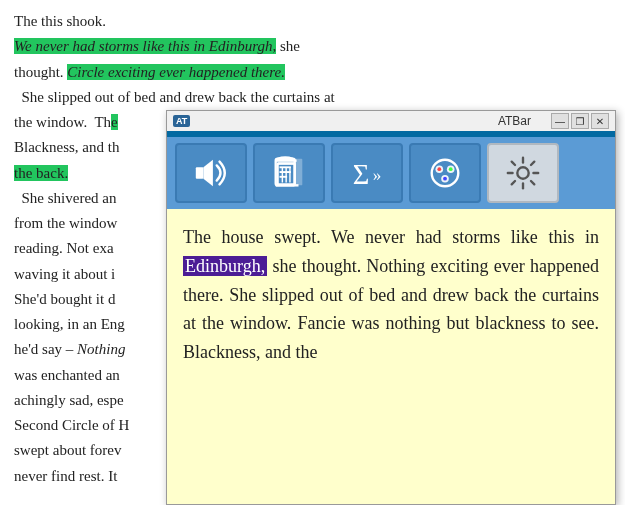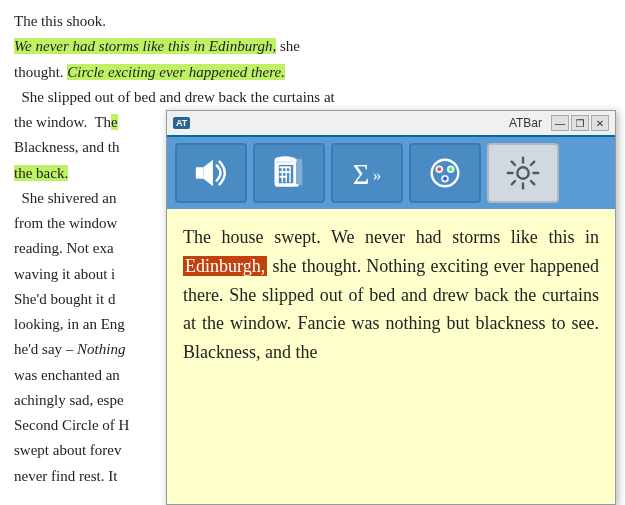--- a/index.html
+++ b/index.html
@@ -18,21 +18,21 @@
       top: 0; left: 0;
       width: 100%;
       height: 100%;
       padding: 10px 14px;
       font-size: 15px;
       line-height: 1.55;
       color: #222;
     }
 
     .bg-text .selected-blue {
-      background: #bef264;
+      background: #22c55e;
       margin-top: 10px;
     }
 
     .bg-text p {
       margin-bottom: 2px;
     }
 
     
     .atbar-window {
       position: absolute;
@@ -44,24 +44,24 @@
       border: 1px solid #999;
       box-shadow: 2px 2px 8px rgba(0,0,0,0.3);
       display: flex;
       flex-direction: column;
     }
 
     .atbar-titlebar {
       display: flex;
       align-items: center;
       background: #f0f0f0;
-      border-bottom: 2px solid #0369a1;
+      border-bottom: 6px solid #0369a1;
       padding: 3px 6px;
       height: 26px;
-      gap: 9px;
+      gap: 20px;
     }
 
     .atbar-titlebar .at-logo {
       background: #2a6496;
       color: #fff;
       font-size: 9px;
       font-weight: bold;
       padding: 1px 3px;
       border-radius: 2px;
       font-family: Arial, sans-serif;
@@ -132,21 +132,21 @@
       background: #ffffcc;
       padding: 14px 16px;
       font-size: 18px;
       line-height: 1.6;
       color: #222;
       overflow-y: scroll;
       text-align: justify;
     }
 
     .atbar-content .highlight-edinburgh {
-      background: #c2410c;
+      background: #4c1d95;
       color: #fff;
       padding: 0 2px;
     }
 
     
     .atbar-content::-webkit-scrollbar {
       width: 14px;
     }
     .atbar-content::-webkit-scrollbar-track {
       background: #f0f0f0;

